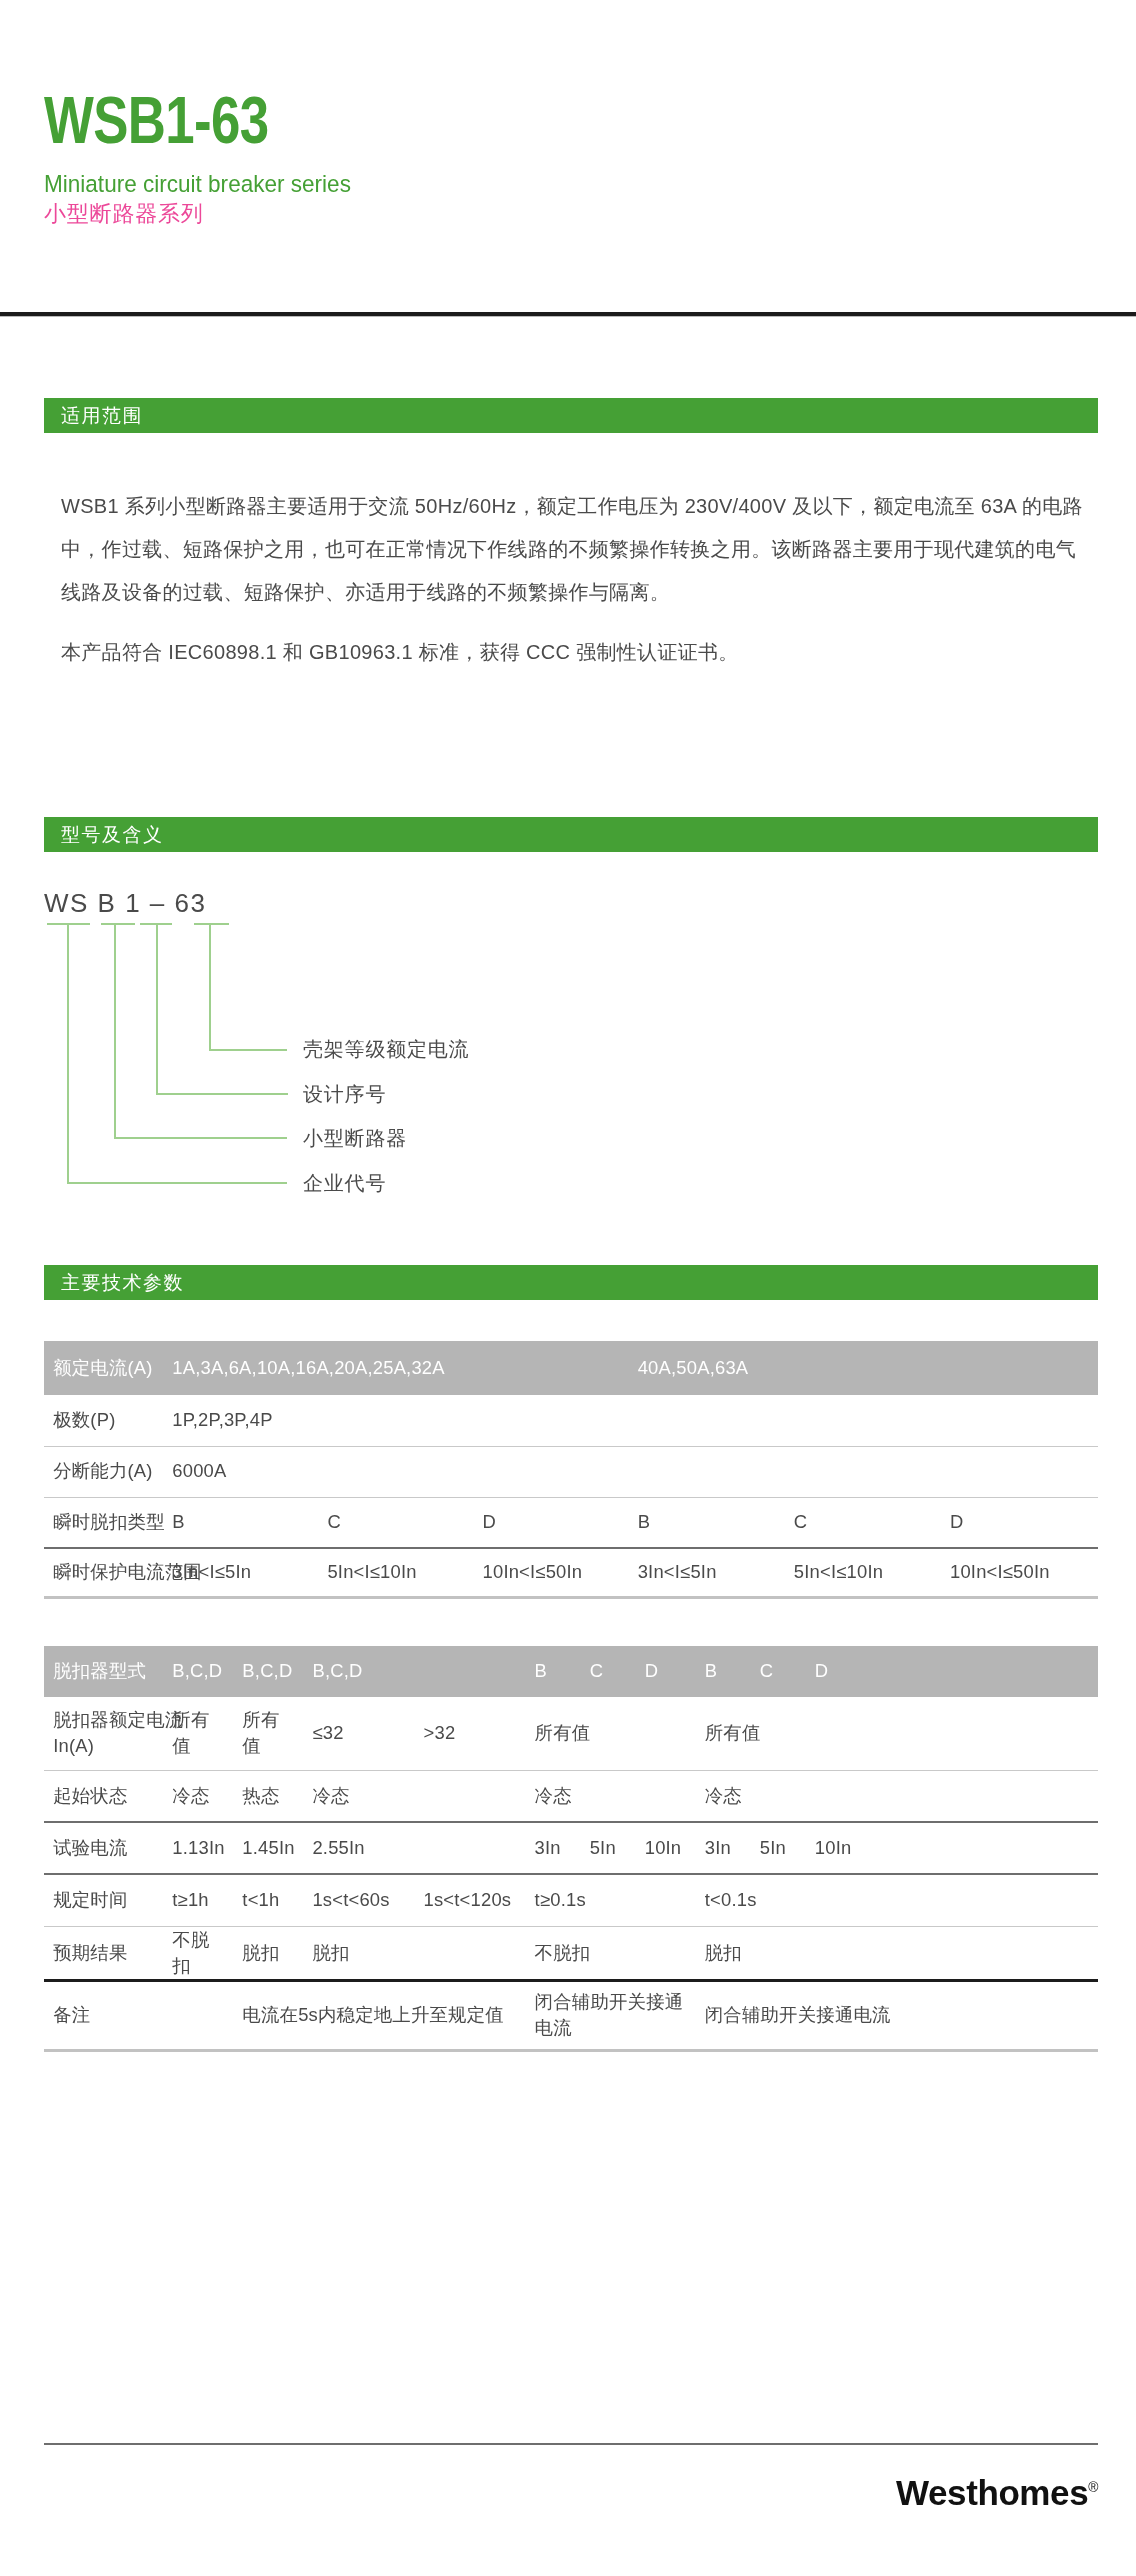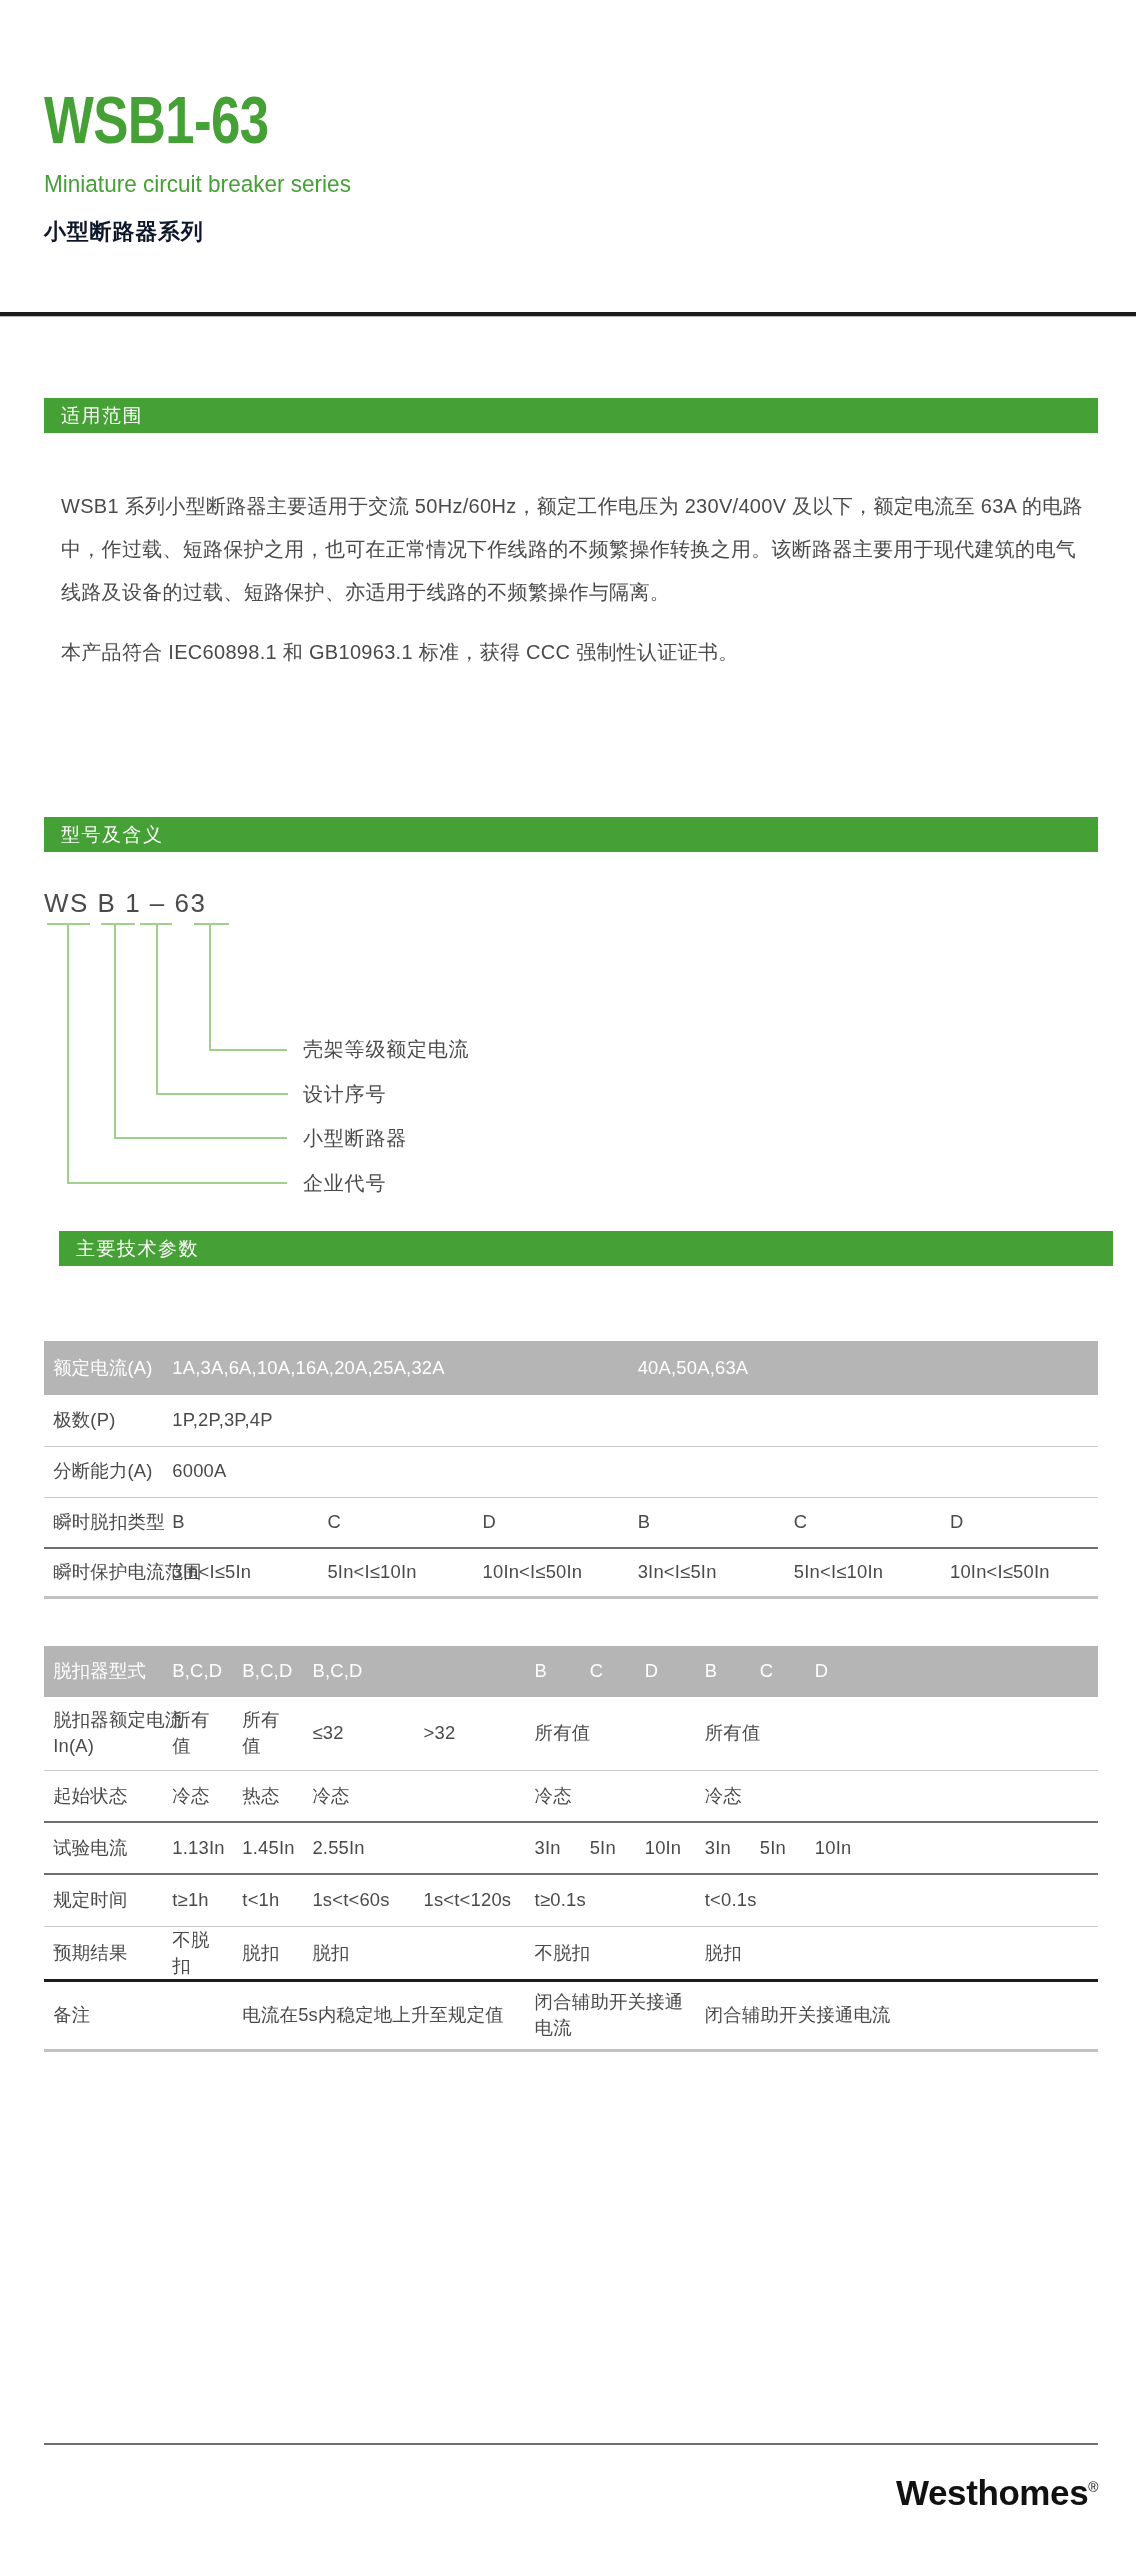--- a/index.html
+++ b/index.html
@@ -36,27 +36,26 @@
   .hdr-sub-en {
     margin-top: 20px;
     font-size: 24.5px;
     line-height: 1.1;
     color: #45a035;
     transform: scaleX(0.92);
     transform-origin: left top;
     white-space: nowrap;
   }
   .hdr-sub-cn {
-    margin-top: 22px;
+    margin-top: 4px;
     font-size: 22px;
     line-height: 1.1;
-    color: #0f172a;
+    color: #ec4899;
     letter-spacing: 0.8px;
     white-space: nowrap;
-    font-weight: bold;
   }
 
   .top-rule {
     position: absolute;
     left: 0;
     top: 312px;
     width: 1136px;
     height: 3.8px;
     background: #1c1c1c;
     border-bottom: 1.5px solid #b9b9b9;
@@ -237,21 +236,21 @@
   <div class="leader-h" style="left:112px; top:205px; width:132px;"></div>
   <div class="leader-h" style="left:70px;  top:249px; width:173px;"></div>
   <div class="leader-h" style="left:23px;  top:294px; width:220px;"></div>
 
   <span class="leader-label" style="left:259px; top:161px;">壳架等级额定电流</span>
   <span class="leader-label" style="left:259px; top:206px;">设计序号</span>
   <span class="leader-label" style="left:259px; top:250px;">小型断路器</span>
   <span class="leader-label" style="left:259px; top:295px;">企业代号</span>
 </div>
 
-<div class="secbar" style="top:1231px;margin-left:15px;">
+<div class="secbar" style="top:1265px;">
   <span class="secbar-label">主要技术参数</span>
 </div>
 
 <table class="tbl" style="top:1341px;">
   <colgroup>
     <col style="width:119px">
     <col style="width:155px">
       <col style="width:155px">
       <col style="width:155px">
     <col style="width:156px">

